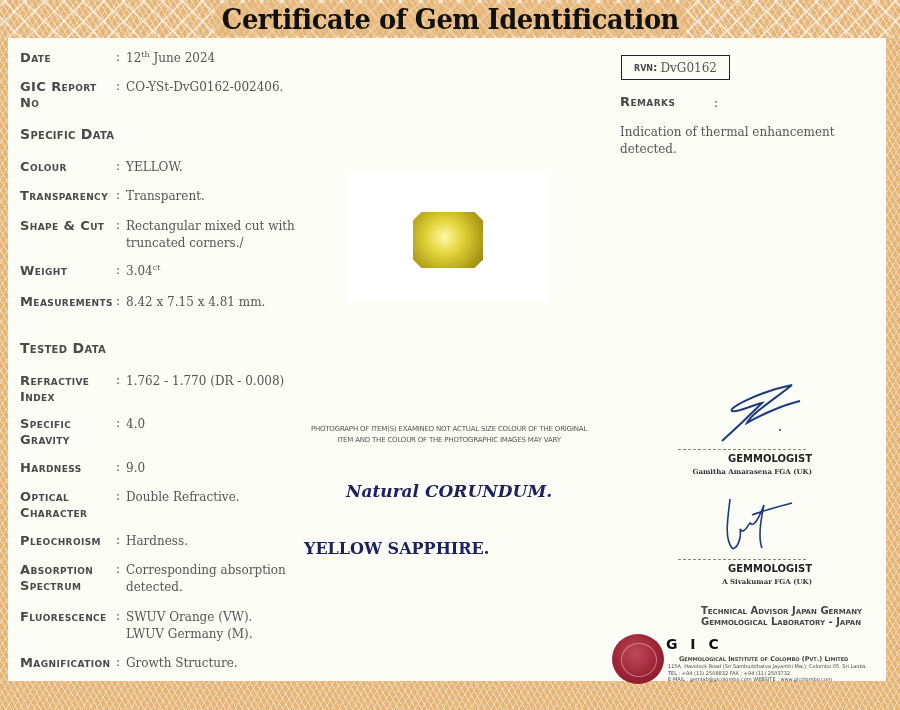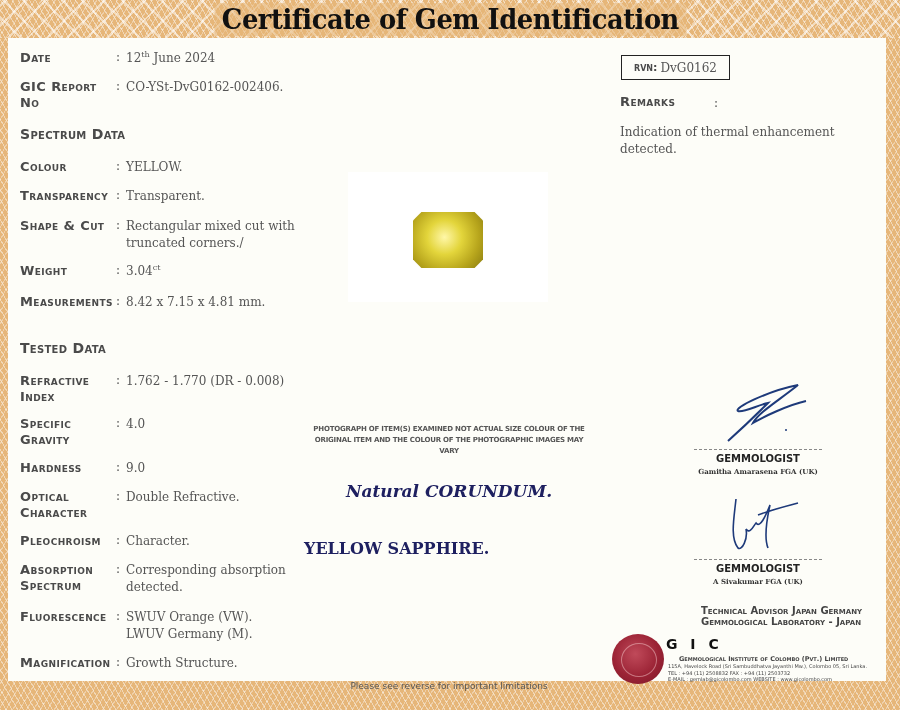--- a/index.html
+++ b/index.html
@@ -51,21 +51,21 @@
     position: absolute; left: 340px; top: 134px; width: 200px; height: 130px;
     background: #fff;
   }
   .gem {
     position: absolute; left: 65px; top: 40px; width: 70px; height: 56px;
     background: radial-gradient(circle at 45% 45%, #fff7a8 0%, #e3d53b 35%, #b7a51c 70%, #8b7d10 100%);
     clip-path: polygon(12% 0, 88% 0, 100% 15%, 100% 85%, 88% 100%, 12% 100%, 0 85%, 0 15%);
   }
   .photo-note {
     position: absolute; left: 296px; top: 386px; width: 290px; text-align: center;
-    font-family: "DejaVu Sans", sans-serif; font-weight: bold; font-size: 7px;
+    font-family: "DejaVu Sans", sans-serif; font-weight: normal; font-size: 7px;
     color: #555; line-height: 11px; letter-spacing: -0.2px;
   }
   .species {
     position: absolute; left: 296px; top: 443px; width: 290px; text-align: center;
     font-family: "DejaVu Serif", serif; font-style: italic; font-weight: bold;
     font-size: 17px; color: #1e2060;
   }
   .variety {
     position: absolute; left: 296px; top: 501px; width: 290px; text-align: left;
     font-family: "DejaVu Serif", serif; font-weight: bold;
@@ -82,21 +82,21 @@
     font-size: 12px; color: #555;
   }
   .rvn-box .sc { font-size: 11px; margin-right: 3px; }
   .remarks-label { position: absolute; left: 612px; top: 56px; }
   .remarks-colon { position: absolute; left: 706px; top: 58px; font-size: 12px; color: #555; }
   .remarks-text {
     position: absolute; left: 612px; top: 86px; width: 220px;
     font-size: 12px; line-height: 17px; color: #555;
   }
 
-  .sig-block { position: absolute; left: 680px; width: 140px; text-align: center; }
+  .sig-block { position: absolute; left: 664px; width: 140px; text-align: right; }
   .sig-line { border-top: 1px dashed #888; width: 128px; margin: 0 auto; }
   .sig-title { font-family: "DejaVu Sans", sans-serif; font-weight: bold; font-size: 10px; color: #222; margin-top: 3px; }
   .sig-name { font-family: "DejaVu Serif", serif; font-weight: bold; font-size: 7px; color: #333; margin-top: 3px; }
 
   .advisor {
     position: absolute; left: 693px; top: 567px; width: 180px;
     font-family: "DejaVu Sans", sans-serif; font-weight: bold; font-variant: small-caps;
     font-size: 10px; line-height: 11px; color: #444;
   }
   .seal {
@@ -131,21 +131,21 @@
     <span class="label sc lbl">Date</span>
     <span class="colon">:</span>
     <span class="value"><span>12</span><sup>th</sup><span> June 2024</span></span>
   </div>
   <div class="row" style="top:41px">
     <span class="label sc lbl">GIC Report No</span>
     <span class="colon">:</span>
     <span class="value">CO-YSt-DvG0162-002406.</span>
   </div>
 
-  <div class="sc sec" style="position:absolute;left:12px;top:88px">Spectrum Data</div>
+  <div class="sc sec" style="position:absolute;left:12px;top:88px">Specific Data</div>
   <div class="row" style="top:121px">
     <span class="label sc lbl">Colour</span>
     <span class="colon">:</span>
     <span class="value">YELLOW.</span>
   </div>
   <div class="row" style="top:150px">
     <span class="label sc lbl">Transparency</span>
     <span class="colon">:</span>
     <span class="value">Transparent.</span>
   </div>
@@ -182,21 +182,21 @@
     <span class="value">9.0</span>
   </div>
   <div class="row" style="top:451px">
     <span class="label sc lbl"><span>Optical</span><br><span>Character</span></span>
     <span class="colon">:</span>
     <span class="value">Double Refractive.</span>
   </div>
   <div class="row" style="top:495px">
     <span class="label sc lbl">Pleochroism</span>
     <span class="colon">:</span>
-    <span class="value">Character.</span>
+    <span class="value">Hardness.</span>
   </div>
   <div class="row" style="top:524px">
     <span class="label sc lbl"><span>Absorption</span><br><span>Spectrum</span></span>
     <span class="colon">:</span>
     <span class="value" style="width:160px">Corresponding absorption detected.</span>
   </div>
   <div class="row" style="top:571px">
     <span class="label sc lbl">Fluorescence</span>
     <span class="colon">:</span>
     <span class="value"><span>SWUV Orange (VW).</span><br><span>LWUV Germany (M).</span></span>
@@ -206,21 +206,20 @@
     <span class="colon">:</span>
     <span class="value">Growth Structure.</span>
   </div>
 
   <div class="gem-photo">
     <div class="gem"></div>
   </div>
   <div class="photo-note">PHOTOGRAPH OF ITEM(S) EXAMINED NOT ACTUAL SIZE COLOUR OF THE ORIGINAL ITEM AND THE COLOUR OF THE PHOTOGRAPHIC IMAGES MAY VARY</div>
   <div class="species">Natural CORUNDUM.</div>
   <div class="variety">YELLOW SAPPHIRE.</div>
-  <div class="footer-note">Please see reverse for important limitations</div>
 
   <div class="rvn-box">
     <span class="sc">rvn:</span>
     <span>DvG0162</span>
   </div>
   <div class="remarks-label sc lbl">Remarks</div>
   <div class="remarks-colon">:</div>
   <div class="remarks-text">Indication of thermal enhancement detected.</div>
 
   <div class="sig-block" style="top:345px">

